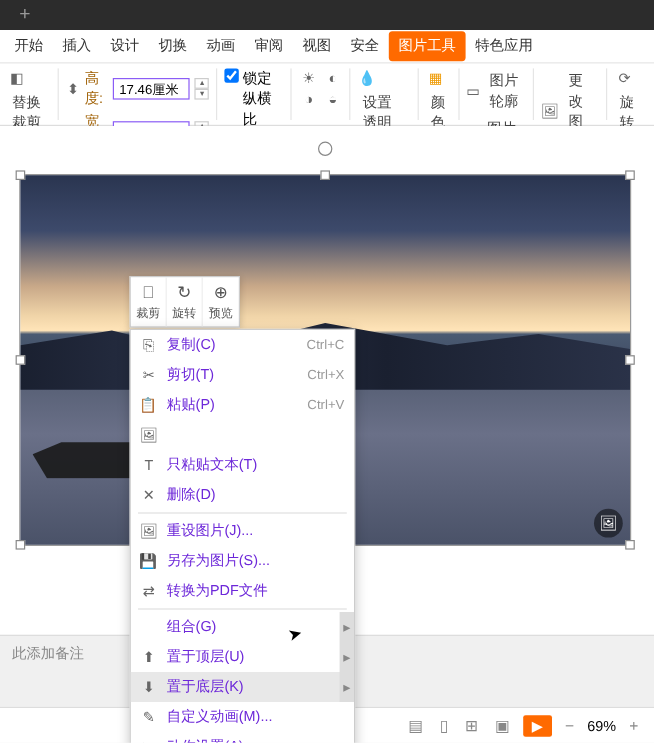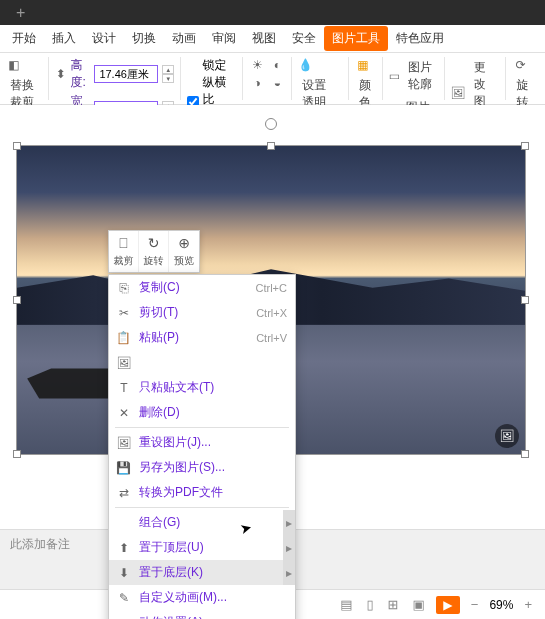--- a/index.html
+++ b/index.html
@@ -6,25 +6,25 @@
 body{background:#f5f5f5;width:545px;height:619px;overflow:hidden;position:relative}
 .titlebar{background:#2c2c2c;height:25px;display:flex;align-items:center;padding:0 8px}
 .tab-plus{color:#999;font-size:16px;padding:0 8px}
 .menubar{background:#fff;height:28px;display:flex;align-items:center;padding:0 4px;border-bottom:1px solid #e0e0e0}
 .menu-item{padding:4px 8px;color:#333;cursor:pointer}
 .menu-item.active{background:#ff6a00;color:#fff;border-radius:3px}
 .toolbar{background:#fff;height:52px;display:flex;align-items:center;padding:4px 6px;border-bottom:1px solid #ddd;gap:6px}
 .tool-group{display:flex;flex-direction:column;gap:2px;border-right:1px solid #e5e5e5;padding-right:6px;height:100%}
 .tool-row{display:flex;align-items:center;gap:4px}
 .tool-ic{width:16px;height:16px;display:flex;align-items:center;justify-content:center;color:#666}
-.dim-label{color:#4c1d95}
+.dim-label{color:#a16207}
 .dim-input{width:64px;height:18px;border:1px solid #8b5cf6;padding:0 4px;font-size:11px}
 .spinner{display:flex;flex-direction:column}
 .spinner span{width:12px;height:9px;border:1px solid #ccc;font-size:7px;text-align:center;line-height:7px;color:#666}
-.chk{display:flex;align-items:flex-end;gap:3px}
+.chk{display:flex;align-items:flex-start;gap:3px}
 .chk input{width:12px;height:12px}
 .tool-btn{display:flex;align-items:center;gap:3px;padding:2px 4px;color:#444}
 .canvas{position:relative;background:#fff;height:430px;padding:20px 16px}
 .image-wrap{position:absolute;left:16px;top:40px;width:510px;height:310px;border:1px solid #999}
 .sunset{width:100%;height:100%;background:linear-gradient(to bottom,#2a3550 0%,#3d4a6b 15%,#c8a888 30%,#f0d4a8 38%,#ffe4b8 42%,#4a5a72 43%,#3a4258 58%,#5a6278 58%,#6a7088 70%,#4a5268 100%);position:relative;overflow:hidden}
 .mountain{position:absolute;top:38%;left:0;right:0;height:20%;background:linear-gradient(to right,#1a2030 0%,#2a3248 30%,#1a2030 60%,#2a3248 100%);clip-path:polygon(0 40%,15% 20%,30% 50%,50% 10%,70% 40%,85% 25%,100% 45%,100% 100%,0 100%)}
 .boat{position:absolute;left:2%;bottom:18%;width:120px;height:50px;background:#1a1a1a;clip-path:polygon(0 60%,20% 40%,80% 40%,100% 60%,90% 100%,10% 100%);opacity:0.9}
 .handle{position:absolute;width:8px;height:8px;background:#fff;border:1px solid #888}
 .h-tl{top:-4px;left:-4px}.h-tr{top:-4px;right:-4px}.h-bl{bottom:-4px;left:-4px}.h-br{bottom:-4px;right:-4px}
 .h-t{top:-4px;left:50%;margin-left:-4px}.h-b{bottom:-4px;left:50%;margin-left:-4px}

